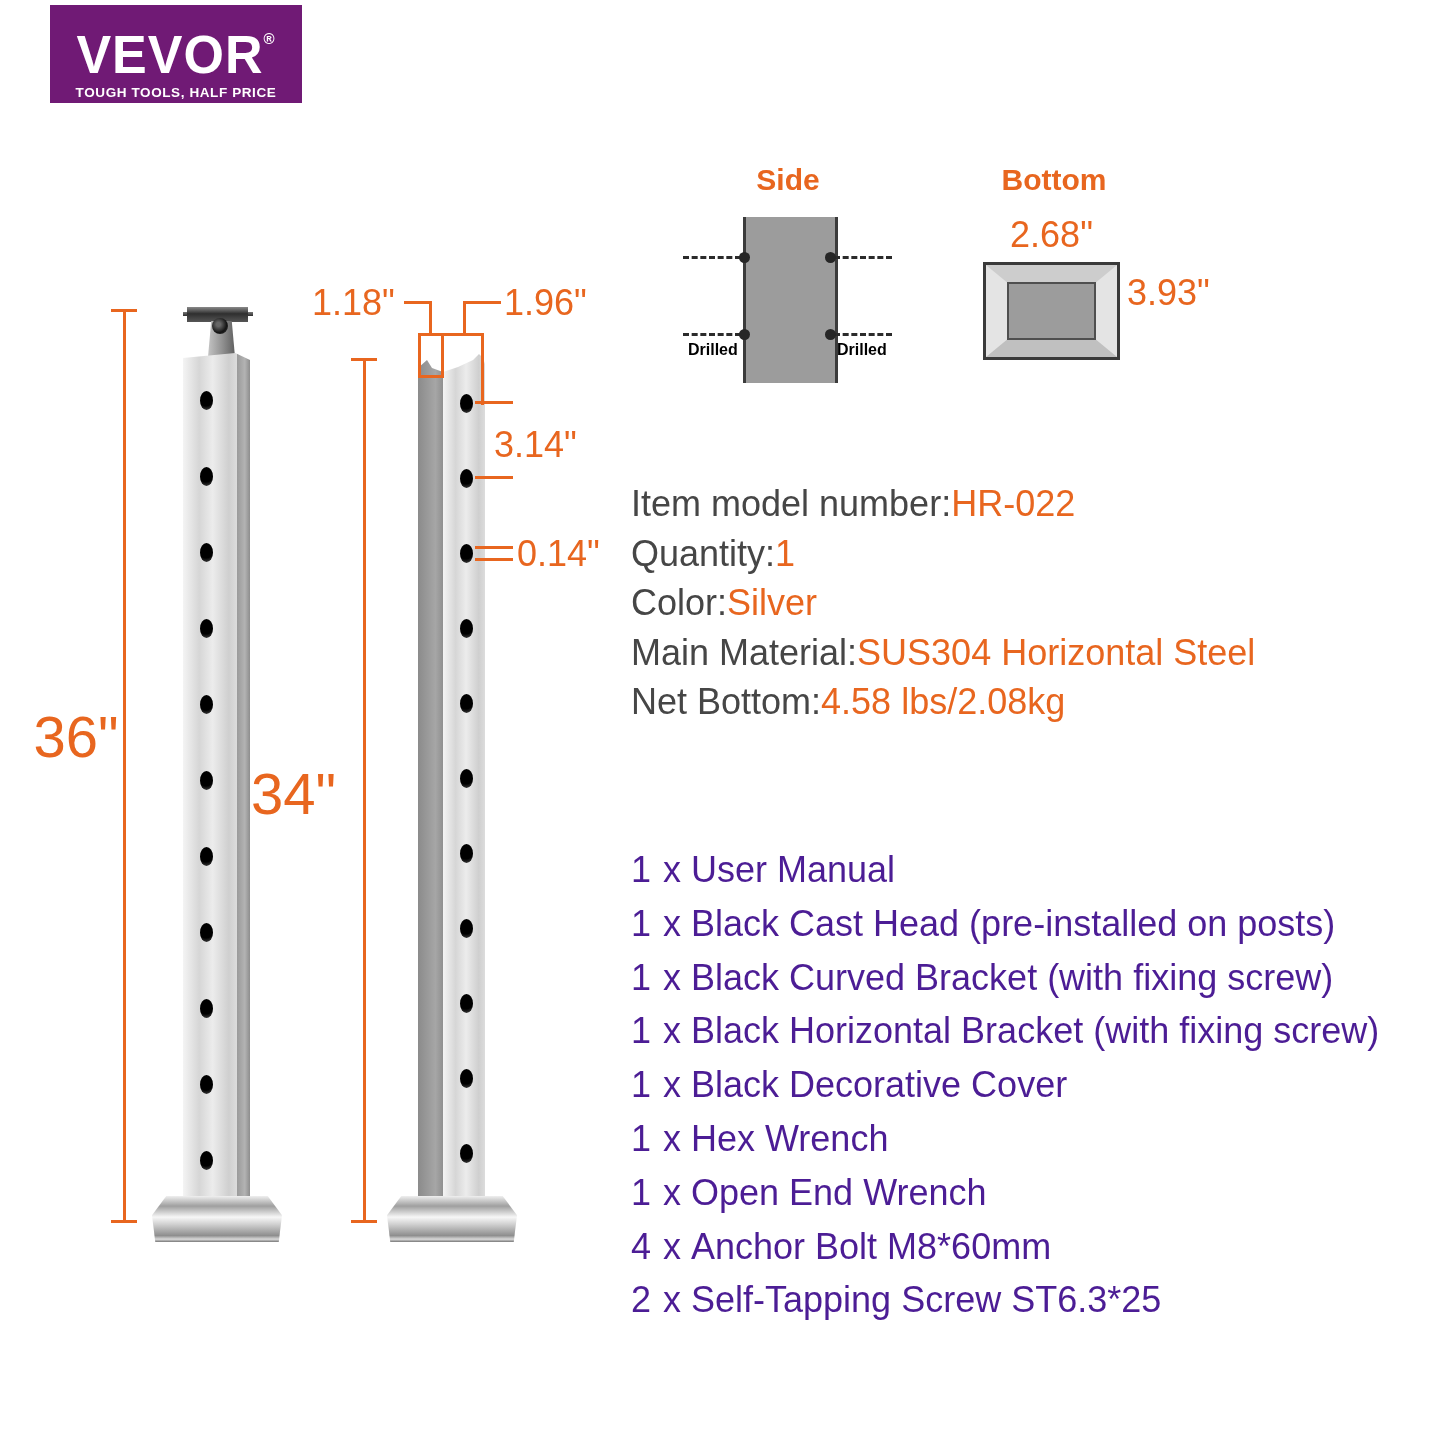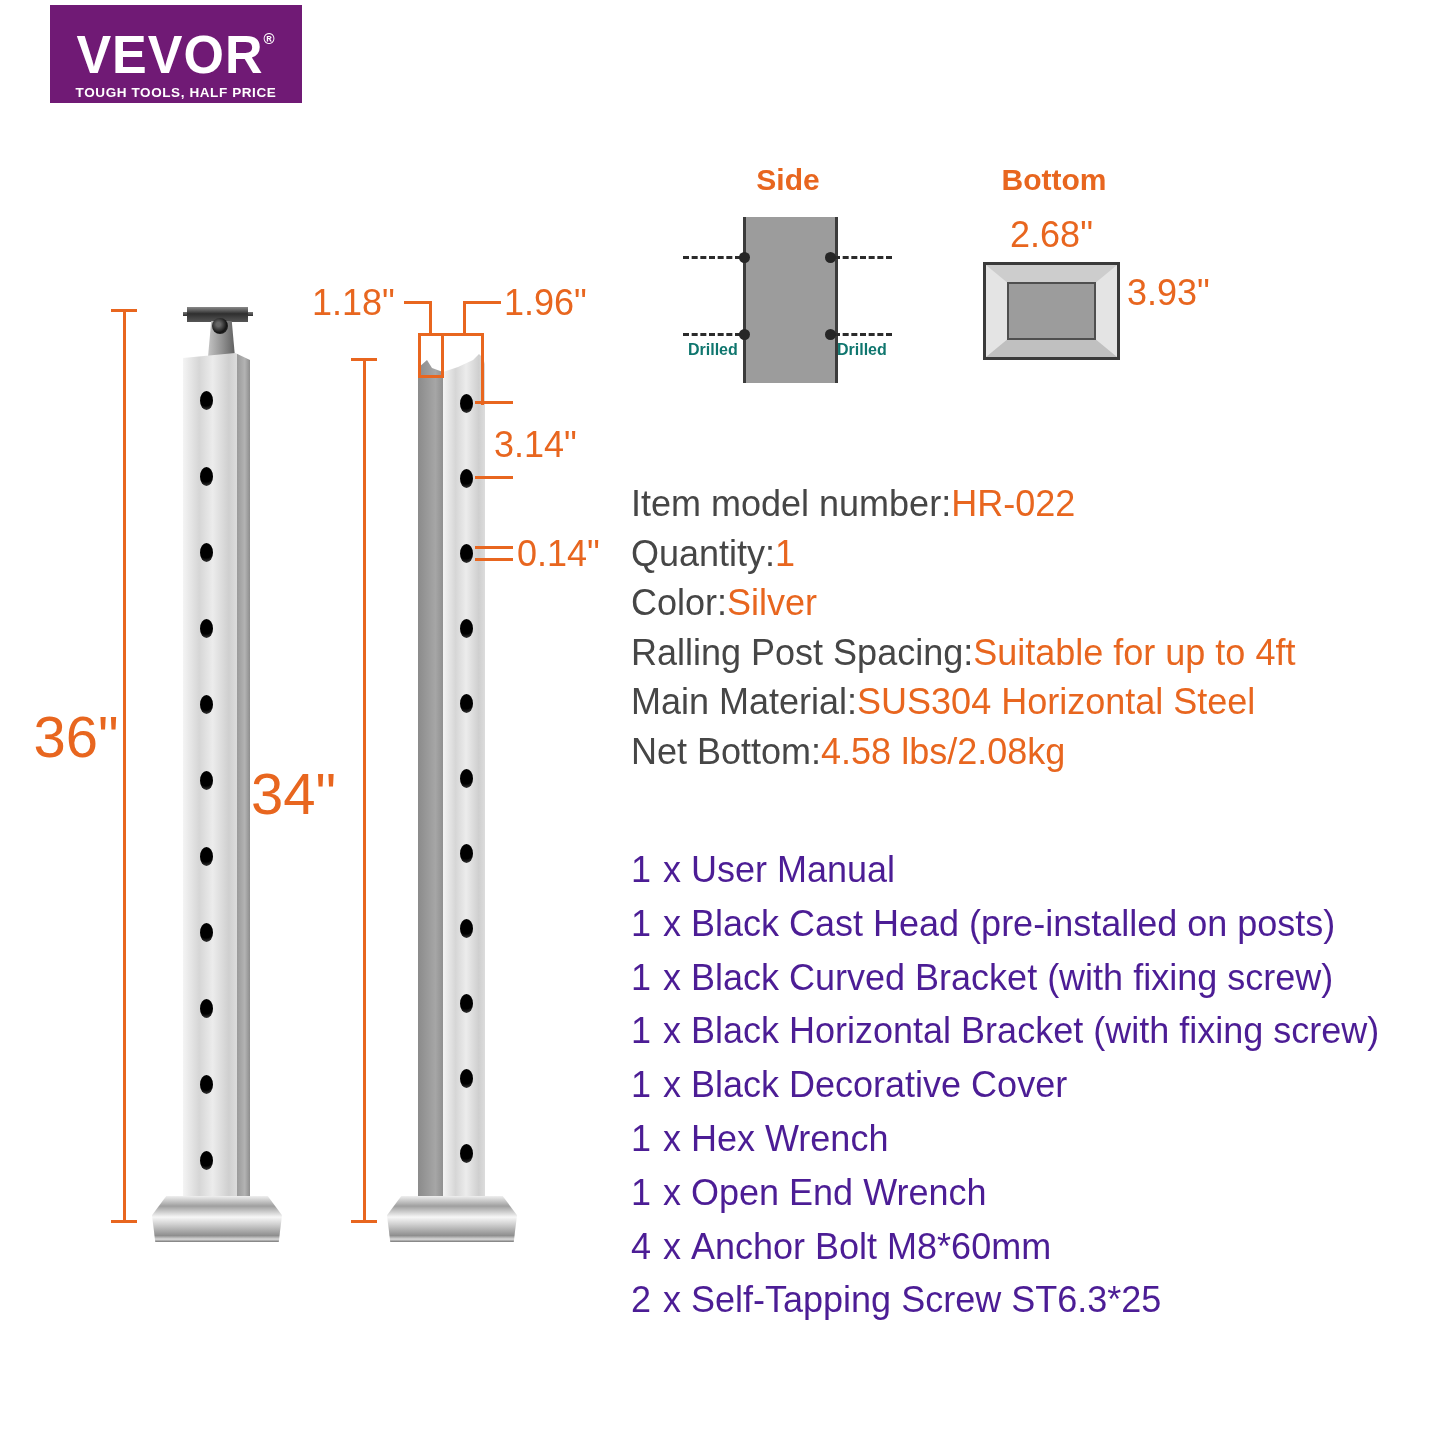--- a/index.html
+++ b/index.html
@@ -25,21 +25,21 @@
         background:linear-gradient(180deg,#efefef 0%,#9f9f9f 22%,#f7f7f7 46%,#cfcfcf 62%,#8e8e8e 86%,#d9d9d9 94%,#777 100%);}
   .headplate{background:linear-gradient(180deg,#8a8a8a 0%,#2f2f2f 45%,#565656 100%);}
   .headneck{background:linear-gradient(90deg,#c4c4c4,#8f8f8f 55%,#5f5f5f);clip-path:polygon(12% 0,88% 0,100% 100%,0 100%);}
   .headpivot{border-radius:50%;background:radial-gradient(circle at 40% 40%,#666 15%,#151515 60%,#3a3a3a);}
   .prong{background:linear-gradient(180deg,#777,#2e2e2e);}
   
   .diagtitle{color:#e8661f;font-size:30px;font-weight:bold;text-align:center;white-space:nowrap;}
   .siderect{background:#9c9c9c;border-left:3px solid #3b3b3b;border-right:3px solid #3b3b3b;}
   .dash{border-top:3px dashed #2b2b2b;height:0;}
   .dot{width:11px;height:11px;border-radius:50%;background:#262626;}
-  .drilled{color:#0f766e;font-size:16px;font-weight:bold;white-space:nowrap;}
+  .drilled{color:#000000;font-size:16px;font-weight:bold;white-space:nowrap;}
   .plate{background:#9c9c9c;border:3px solid #3a3a3a;box-sizing:border-box;}
   .plate .bevel{position:absolute;inset:0;box-sizing:border-box;border-style:solid;border-width:19px 23px;border-color:#cdcdcd #e4e4e4 #c0c0c0 #e4e4e4;}
   .plate .inner{position:absolute;left:21px;top:17px;right:21px;bottom:17px;border:2px solid #4f4f4f;background:#9c9c9c;}
   
   .specs{left:631px;top:483px;}
   .specs .row{height:49.5px;font-size:36px;white-space:nowrap;}
   .specs .lab{color:#464646;}
   .specs .val{color:#e8661f;}
   .pkg{left:631px;top:849px;}
   .pkg .row{height:53.8px;font-size:36px;color:#4c1d95;white-space:nowrap;}
@@ -143,21 +143,20 @@
 <div class="abs plate" style="left:983px;top:262px;width:137px;height:98px;">
   <div class="bevel"></div>
   <div class="inner"></div>
 </div>
 <div class="abs dimtext" style="left:1127px;top:272px;">3.93"</div>
 
 <div class="abs specs">
   <div class="row"><span class="lab">Item model number:</span><span class="val">HR-022</span></div>
   <div class="row"><span class="lab">Quantity:</span><span class="val">1</span></div>
   <div class="row"><span class="lab">Color:</span><span class="val">Silver</span></div>
-  <div class="row"><span class="lab">Ralling Post Spacing:</span><span class="val">Suitable for up to 4ft</span></div>
   <div class="row"><span class="lab">Main Material:</span><span class="val">SUS304 Horizontal Steel</span></div>
   <div class="row"><span class="lab">Net Bottom:</span><span class="val">4.58 lbs/2.08kg</span></div>
 </div>
 
 <div class="abs pkg">
   <div class="row"><span class="qty">1</span><span class="times">x</span><span>User Manual</span></div>
   <div class="row"><span class="qty">1</span><span class="times">x</span><span>Black Cast Head (pre-installed on posts)</span></div>
   <div class="row"><span class="qty">1</span><span class="times">x</span><span>Black Curved Bracket (with fixing screw)</span></div>
   <div class="row"><span class="qty">1</span><span class="times">x</span><span>Black Horizontal Bracket (with fixing screw)</span></div>
   <div class="row"><span class="qty">1</span><span class="times">x</span><span>Black Decorative  Cover</span></div>

